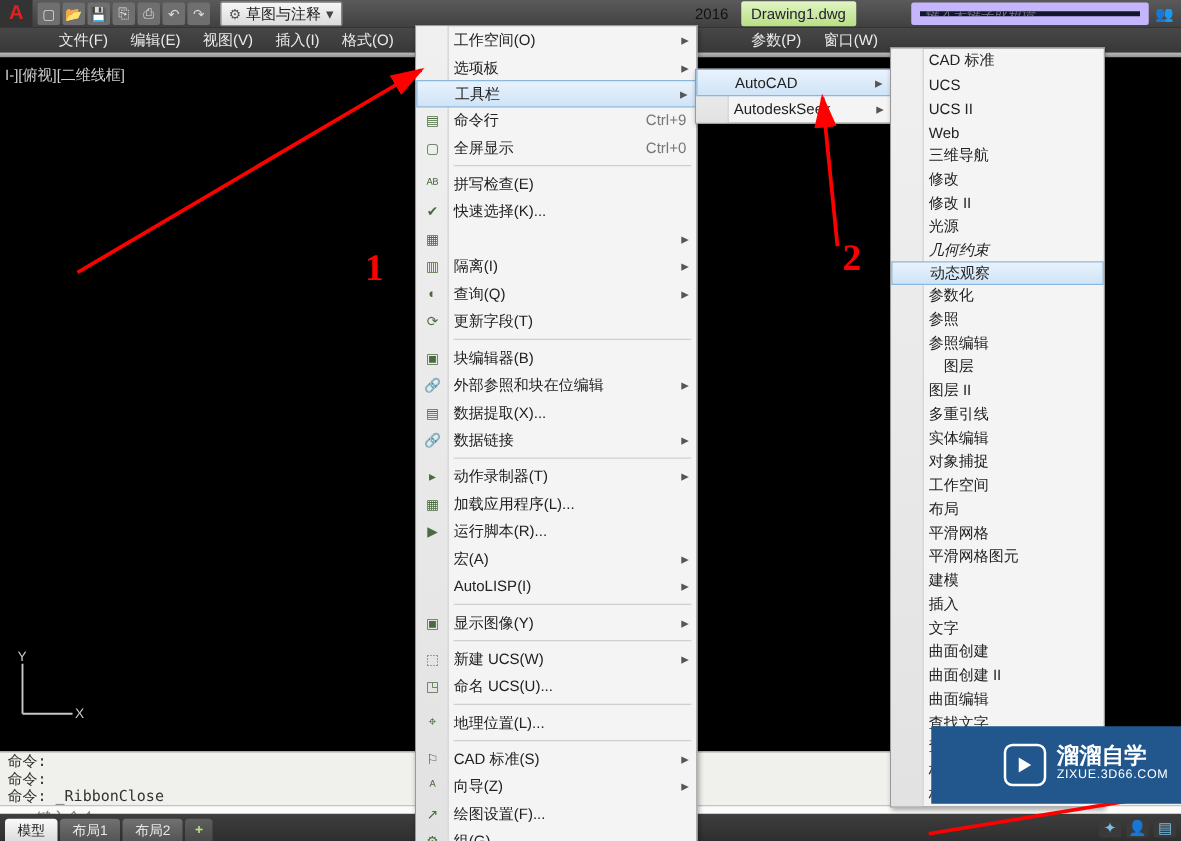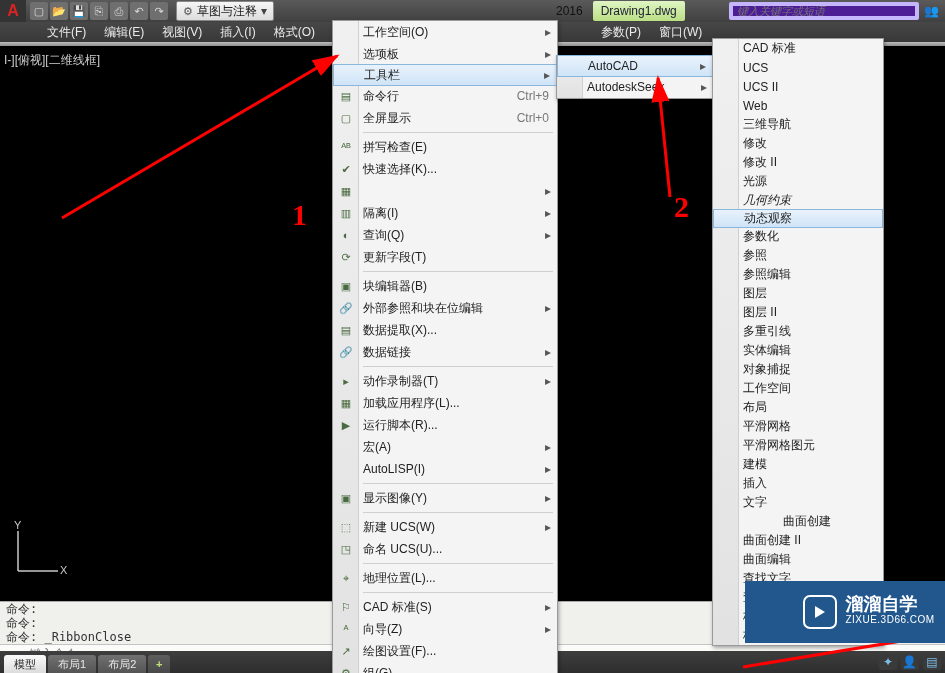--- a/index.html
+++ b/index.html
@@ -7,21 +7,21 @@
     .title-strip { position: absolute; top: 0; left: 0; right: 0; height: 22px; background: linear-gradient(#5a5a5a,#404040); display: flex; align-items: center; }
     .app-logo { width: 26px; height: 22px; background: #333; display: flex; align-items: center; justify-content: center; color: #d22; font-weight: bold; font-size: 16px; }
     .qat { display: flex; align-items: center; gap: 2px; padding: 0 4px; }
     .qat .ico { width: 18px; height: 18px; background: #6f6f6f; border-radius: 2px; display: flex; align-items: center; justify-content: center; color: #ddd; font-size: 11px; }
     .ws-combo { display: flex; align-items: center; height: 20px; background: linear-gradient(#f6f6f6,#dcdcdc); border: 1px solid #888; border-radius: 2px; padding: 0 6px; color: #222; gap: 4px; margin-left: 4px; }
     .ws-combo .gear { color:#555; font-size:11px; }
     .ws-combo .chev { color:#444; }
     .doc-title-area { position:absolute; top:0; left:556px; height:22px; display:flex; align-items:center; gap:10px; color:#111; }
     .doc-title-area .pill { background:linear-gradient(#dff5c4,#badf83); height:20px; border-radius:2px; padding:0 8px; display:flex; align-items:center; color:#223; }
     .search-field { position:absolute; top:0; right:26px; height:22px; width:190px; display:flex; align-items:center; }
-    .search-field input { width:100%; height:18px; background:#4c1d95; border:4px solid #c4b5fd; border-radius:2px; color:#bbb; font-style:italic; padding:0 4px; font-size:11px; }
+    .search-field input { width:100%; height:18px; background:#0f172a; border:7px solid #c4b5fd; border-radius:2px; color:#bbb; font-style:italic; padding:0 4px; font-size:11px; }
     .top-right-ico { position:absolute; top:0; right:2px; width:22px; height:22px; display:flex; align-items:center; justify-content:center; color:#c69a00; }
     .menubar { position:absolute; top:22px; left:0; right:0; height:20px; background:linear-gradient(#474747,#383838); display:flex; align-items:stretch; padding-left:38px; }
     .menubar .mitem { color:#eaeaea; padding:0 9px; display:flex; align-items:center; font-size:12px; cursor:pointer; }
     .ruler { position:absolute; top:42px; left:0; right:0; height:4px; background:linear-gradient(#bdbdbd,#8e8e8e); }
     .canvas { position:absolute; top:46px; left:0; right:0; bottom:52px; background:#000; }
     .view-label { position:absolute; top:52px; left:4px; color:#cfcfcf; font-size:12px; }
     .ucs-axes { position:absolute; left:10px; bottom:92px; width:60px; height:60px; }
     .cmd-panel { position:absolute; left:0; right:0; bottom:22px; height:50px; background:#f0f0ec; border-top:1px solid #a9a9a9; font-family:"SimSun","Consolas",monospace; font-size:12px; color:#333; }
     .cmd-panel .line { height:14px; line-height:14px; padding-left:6px; }
     .cmd-input-row { display:flex; align-items:center; height:18px; border-top:1px solid #c4c4c4; background:#fbfbf9; }
@@ -320,21 +320,21 @@
       </div>
       <div class="menu-row" style="height: 19px;">
         <span class="lab">参数化</span>
       </div>
       <div class="menu-row" style="height: 19px;">
         <span class="lab">参照</span>
       </div>
       <div class="menu-row" style="height: 19px;">
         <span class="lab">参照编辑</span>
       </div>
-      <div class="menu-row" style="height: 19px;">
+      <div class="menu-row" style="height: 19px; margin-left: 12px;">
         <span class="lab">图层</span>
       </div>
       <div class="menu-row" style="height: 19px;">
         <span class="lab">图层 II</span>
       </div>
       <div class="menu-row" style="height: 19px;">
         <span class="lab">多重引线</span>
       </div>
       <div class="menu-row" style="height: 19px;">
         <span class="lab">实体编辑</span>
@@ -356,21 +356,21 @@
       </div>
       <div class="menu-row" style="height: 19px;">
         <span class="lab">建模</span>
       </div>
       <div class="menu-row" style="height: 19px;">
         <span class="lab">插入</span>
       </div>
       <div class="menu-row" style="height: 19px;">
         <span class="lab">文字</span>
       </div>
-      <div class="menu-row" style="height: 19px; margin-left: 40px;">
+      <div class="menu-row" style="height: 19px;">
         <span class="lab">曲面创建</span>
       </div>
       <div class="menu-row" style="height: 19px;">
         <span class="lab">曲面创建 II</span>
       </div>
       <div class="menu-row" style="height: 19px;">
         <span class="lab">曲面编辑</span>
       </div>
       <div class="menu-row" style="height: 19px;">
         <span class="lab">查找文字</span>

